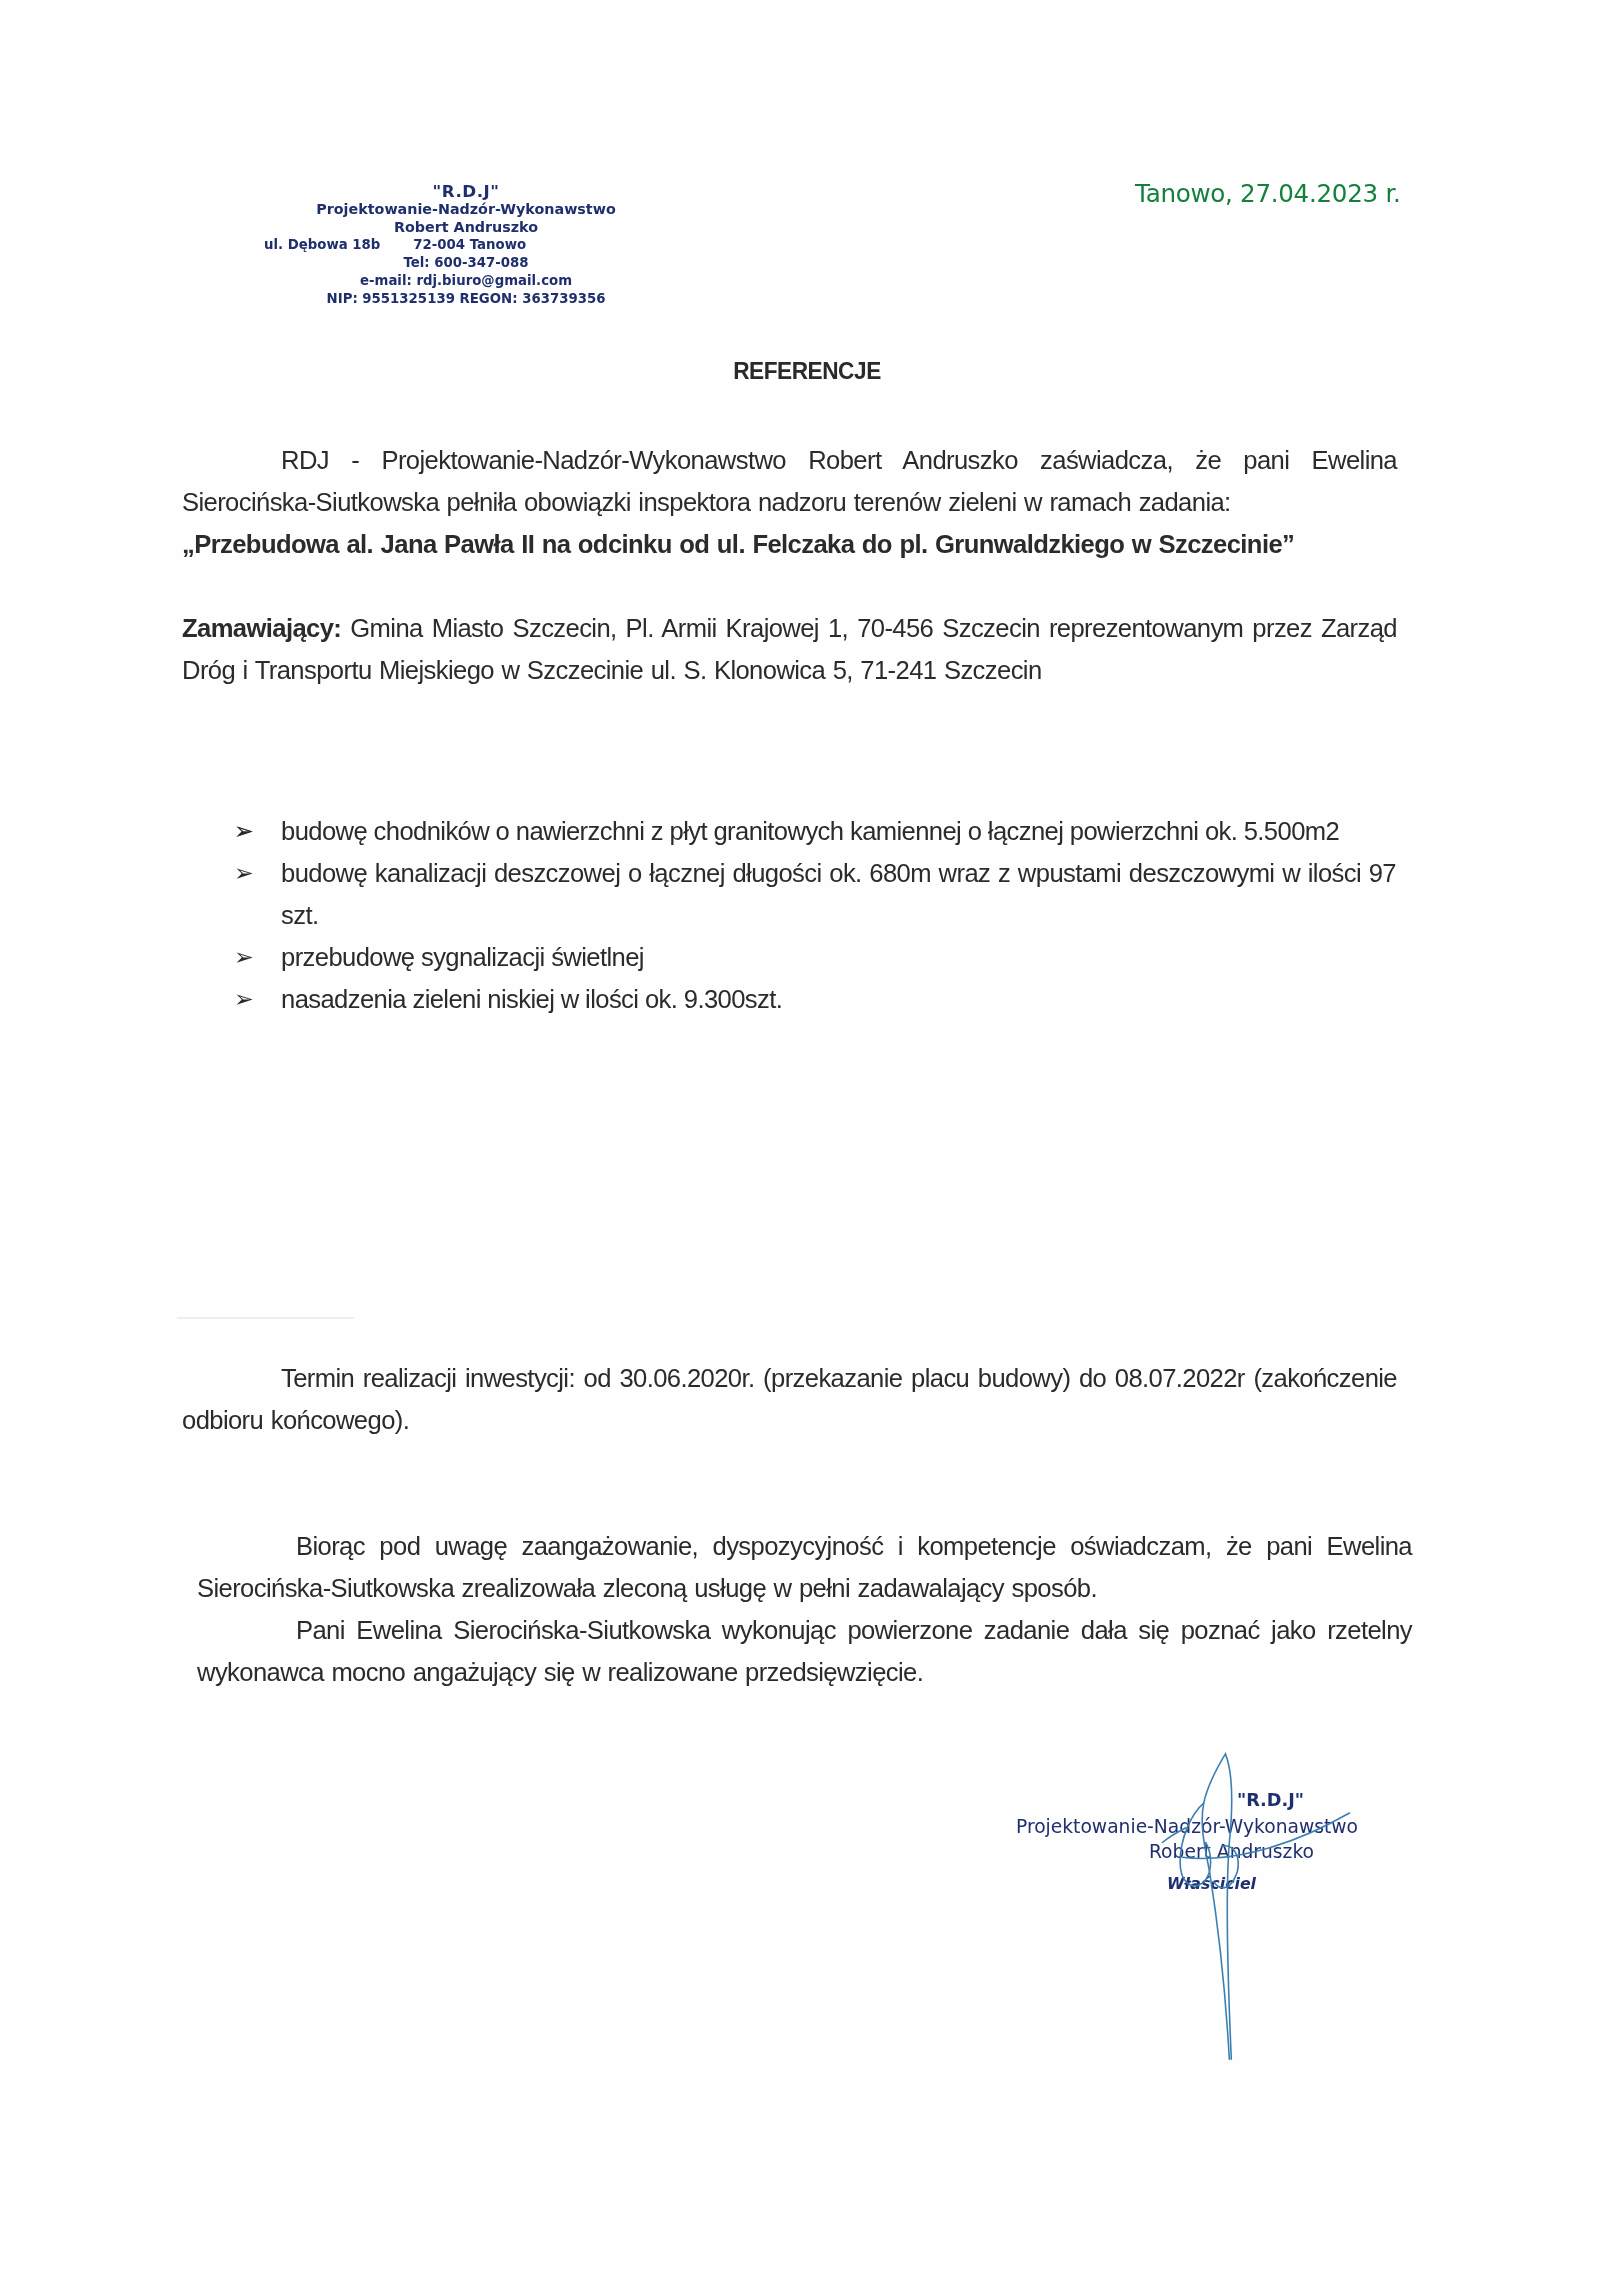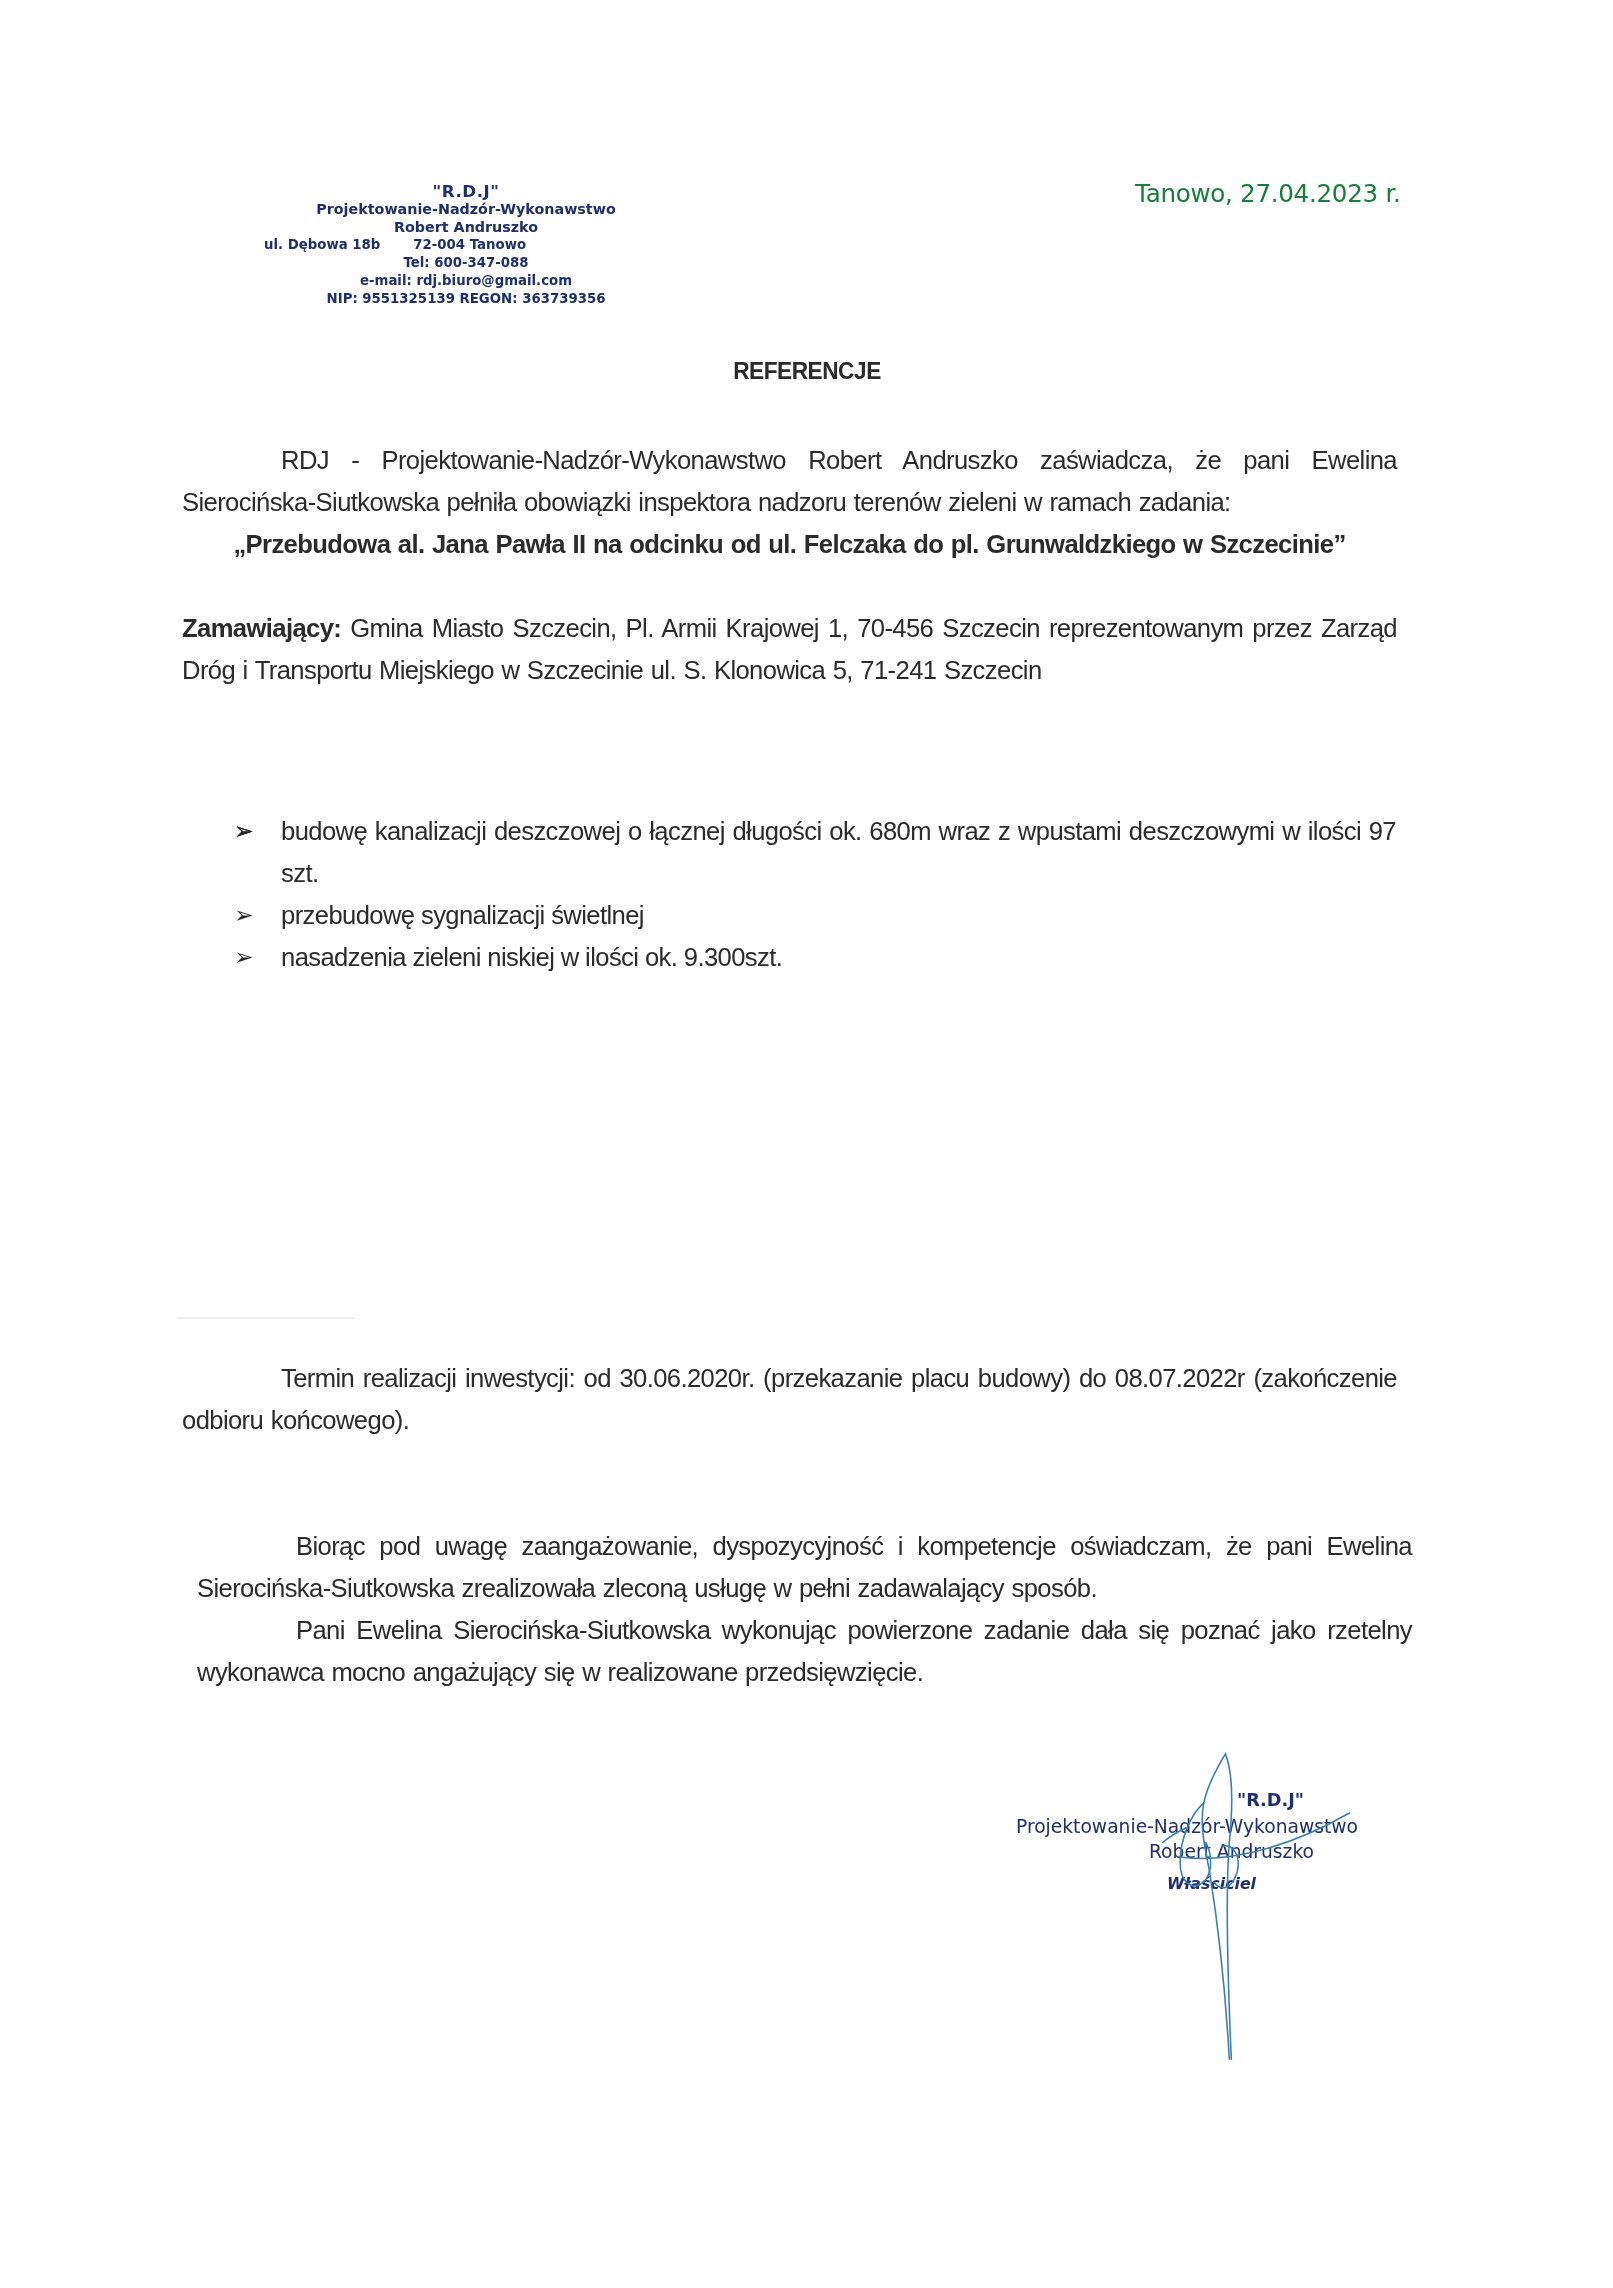--- a/index.html
+++ b/index.html
@@ -153,34 +153,35 @@
     <div class="s-small">e-mail:  rdj.biuro@gmail.com</div>
     <div class="s-small">NIP: 9551325139   REGON: 363739356</div>
   </div>
 
   <div class="date">Tanowo, 27.04.2023 r.</div>
 
   <div class="title">REFERENCJE</div>
 
   <div class="body-text p-intro">
     <div class="indent">RDJ - Projektowanie-Nadzór-Wykonawstwo Robert Andruszko zaświadcza, że pani Ewelina Sierocińska-Siutkowska pełniła obowiązki inspektora nadzoru terenów zieleni w ramach zadania:</div>
-    <div class="bold" style="text-align:center;">„Przebudowa al. Jana Pawła II na odcinku od ul. Felczaka do pl. Grunwaldzkiego w Szczecinie”</div>
+    <div class="bold" style="text-align:left;">„Przebudowa al. Jana Pawła II na odcinku od ul. Felczaka do pl. Grunwaldzkiego w Szczecinie”</div>
   </div>
 
   <div class="body-text p-client">
     <span class="bold">Zamawiający:</span><span> Gmina Miasto Szczecin, Pl. Armii Krajowej 1, 70-456 Szczecin reprezentowanym przez Zarząd Dróg i Transportu Miejskiego w Szczecinie ul. S. Klonowica 5, 71-241 Szczecin</span>
   </div>
 
 
   <ul class="bullets">
     <li>
       <span class="arrow">➢</span>
     </li>
     <li>
       <span class="arrow">➢</span>
+      <span>budowę chodników o nawierzchni z płyt granitowych kamiennej o łącznej powierzchni ok. 5.500m2</span>
     </li>
     <li>
       <span class="arrow">➢</span>
       <span>budowę kanalizacji deszczowej o łącznej długości ok. 680m wraz z wpustami deszczowymi w ilości 97 szt.</span>
     </li>
     <li>
       <span class="arrow">➢</span>
       <span>przebudowę sygnalizacji świetlnej</span>
     </li>
     <li>

